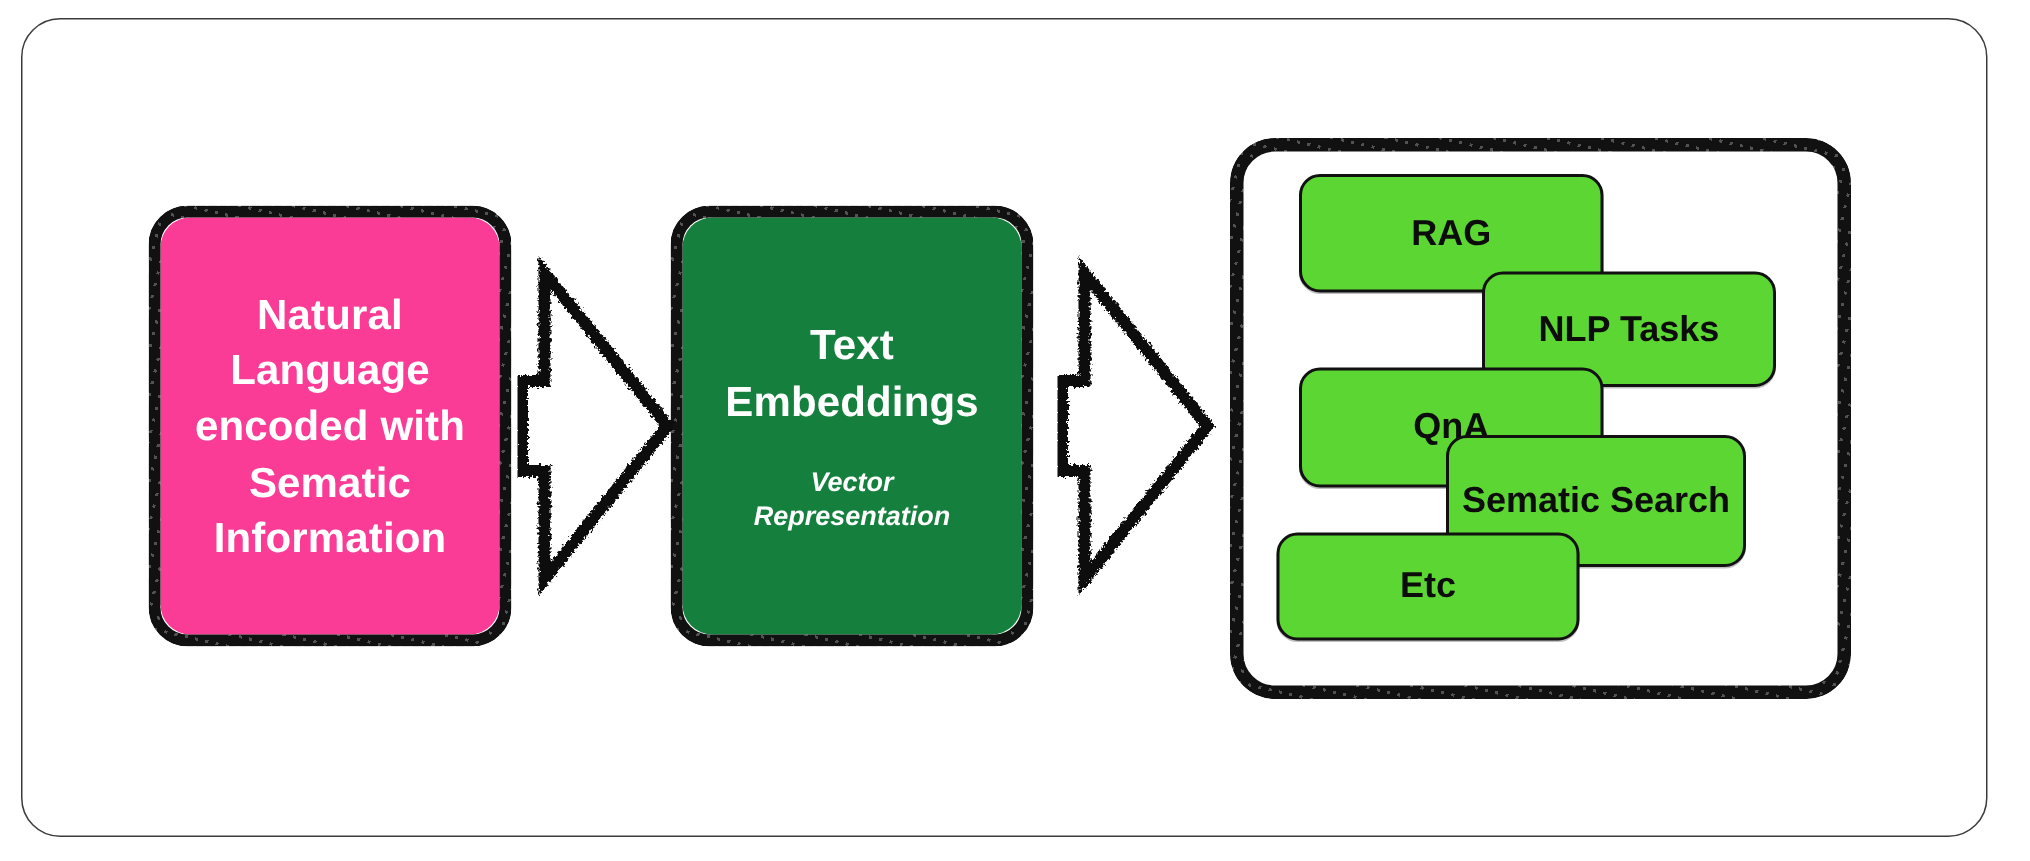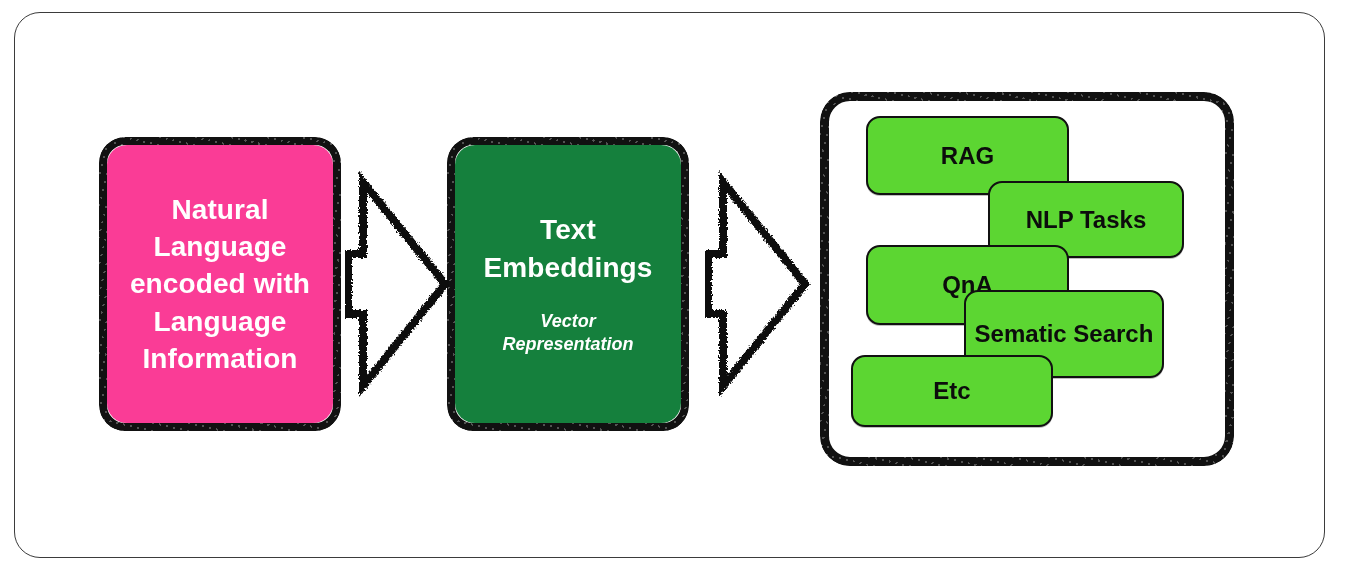--- a/index.html
+++ b/index.html
@@ -132,21 +132,21 @@
 
 <div class="canvas">
 
   <div class="outer-frame"></div>
 
   <div class="stage-box" id="pink-box" style="background:#FA3C96;">
     <div class="sketch-edge"></div>
     <div class="inner">
       <div class="title">Natural Language</div>
       <div class="title">encoded with</div>
-      <div class="title">Language</div>
+      <div class="title">Sematic</div>
       <div class="title">Information</div>
     </div>
   </div>
 
   <div class="arrow" style="left:345px; top:168px; width:110px; height:230px;">
     <svg width="110" height="230" viewBox="0 0 110 230" xmlns="http://www.w3.org/2000/svg">
       <defs>
         <filter id="rough1" x="-25%" y="-25%" width="150%" height="150%">
           <feTurbulence type="fractalNoise" baseFrequency="0.55" numOctaves="4" seed="7" result="n"></feTurbulence>
           <feDisplacementMap in="SourceGraphic" in2="n" scale="5" xChannelSelector="R" yChannelSelector="G"></feDisplacementMap>

